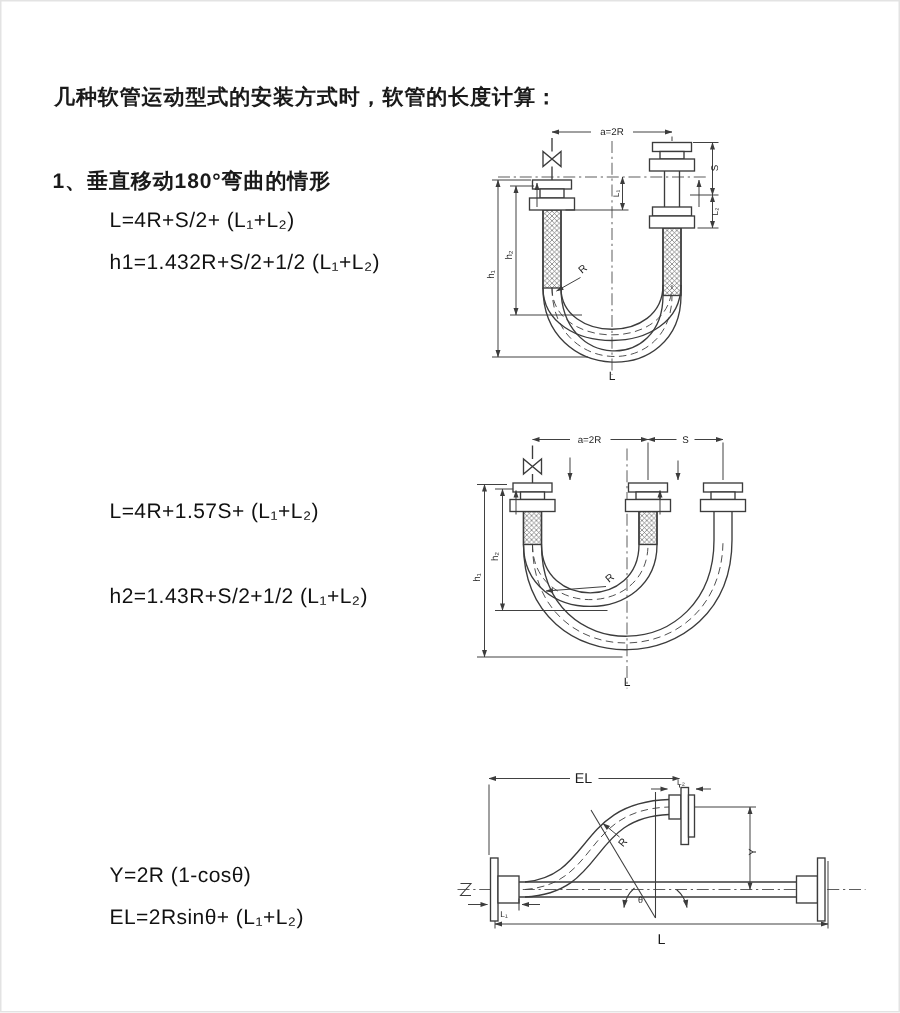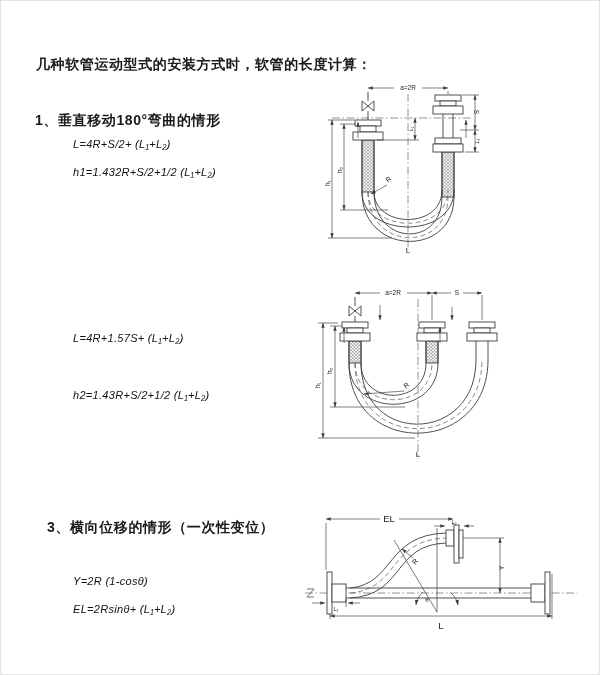--- a/index.html
+++ b/index.html
@@ -3,21 +3,21 @@
 <meta charset="utf-8">
 <style>
   html,body{margin:0;padding:0;background:#f2f2f2;}
   .page{
     position:relative;width:600px;height:675px;background:#ffffff;
     font-family:"Liberation Sans",sans-serif;color:#1a1a1a;overflow:hidden;
     box-shadow:0 0 0 1px #e3e3e3 inset;
   }
   .title{position:absolute;left:36px;top:20px;font-size:14px;font-weight:700;letter-spacing:.6px;margin-top:36px;}
   .sec-heading{position:absolute;font-size:14px;font-weight:700;letter-spacing:.6px;}
-  .formula{position:absolute;font-size:11px;letter-spacing:.3px;color:#111;font-style:italic;}
+  .formula{position:absolute;font-size:14px;letter-spacing:.3px;color:#111;}
   svg{position:absolute;overflow:visible;}
   svg .ln{stroke:#3c3c3c;stroke-width:.9;fill:none;}
   svg .thin{stroke:#3c3c3c;stroke-width:.7;fill:none;}
   svg .dim{stroke:#3c3c3c;stroke-width:.65;fill:none;}
   svg .dima{marker-start:url(#ar);marker-end:url(#ar);}
   svg .me{marker-end:url(#ar);}
   svg .cl{stroke:#3c3c3c;stroke-width:.55;stroke-dasharray:8 2.5 1.5 2.5;fill:none;}
   svg .hdash{stroke:#3c3c3c;stroke-width:.6;stroke-dasharray:5 3;fill:none;}
   svg text{fill:#1d1d1d;font-family:"Liberation Sans",sans-serif;}
   svg .lbl{font-size:6.5px;}
@@ -35,21 +35,20 @@
 
   <div class="title">几种软管运动型式的安装方式时，软管的长度计算：</div>
 
   <div class="sec-heading" style="left:35px;top:112px">1、垂直移动180°弯曲的情形</div>
   <div class="formula" style="left:73px;top:138px">L=4R+S/2+ (L₁+L₂)</div>
   <div class="formula" style="left:73px;top:166px">h1=1.432R+S/2+1/2 (L₁+L₂)</div>
 
   <div class="formula" style="left:73px;top:332px">L=4R+1.57S+ (L₁+L₂)</div>
   <div class="formula" style="left:73px;top:389px">h2=1.43R+S/2+1/2 (L₁+L₂)</div>
 
-  <div class="sec-heading" style="left:47px;top:519px">3、横向位移的情形（一次性变位）</div>
   <div class="formula" style="left:73px;top:575px">Y=2R (1-cosθ)</div>
   <div class="formula" style="left:73px;top:603px">EL=2Rsinθ+ (L₁+L₂)</div>
 
   <svg style="left:320px;top:80px" width="180" height="180" viewBox="0 0 180 180">
     <defs>
       <marker id="ar" viewBox="0 0 10 10" refX="9.5" refY="5" markerWidth="8" markerHeight="8" orient="auto-start-reverse">
         <path d="M0.5,1.8 L10,5 L0.5,8.2 Z" fill="#3c3c3c"></path>
       </marker>
       <pattern id="xh" width="3.2" height="3.2" patternUnits="userSpaceOnUse">
         <path d="M0,0 L3.2,3.2 M3.2,0 L0,3.2" stroke="#666" stroke-width="0.45"></path>

